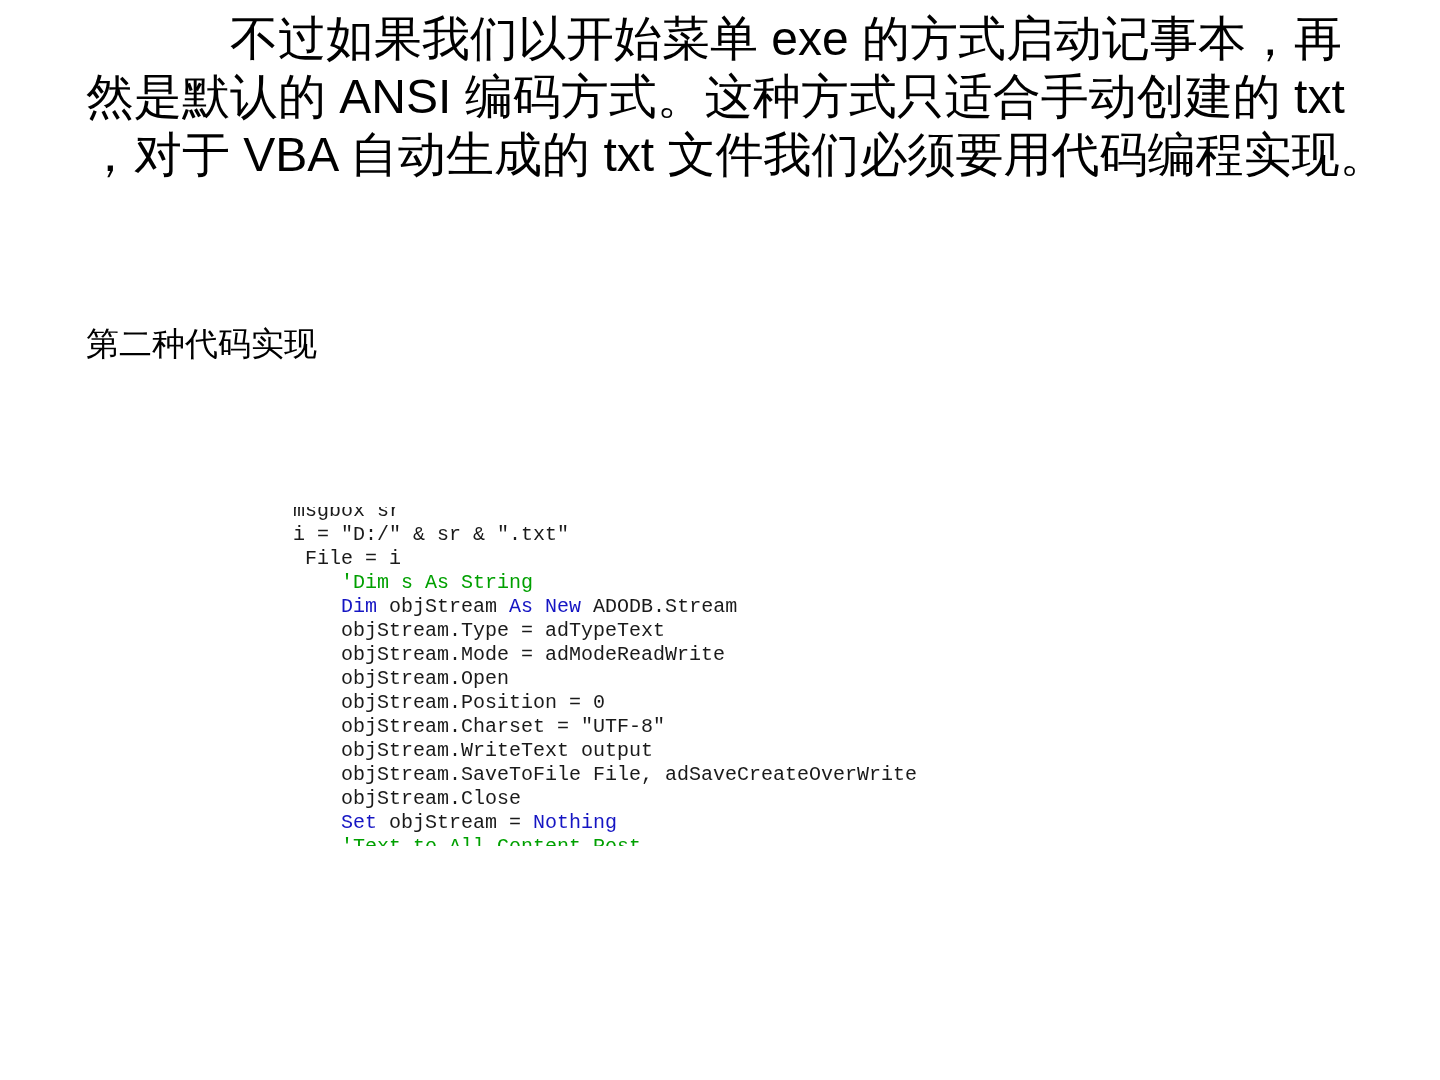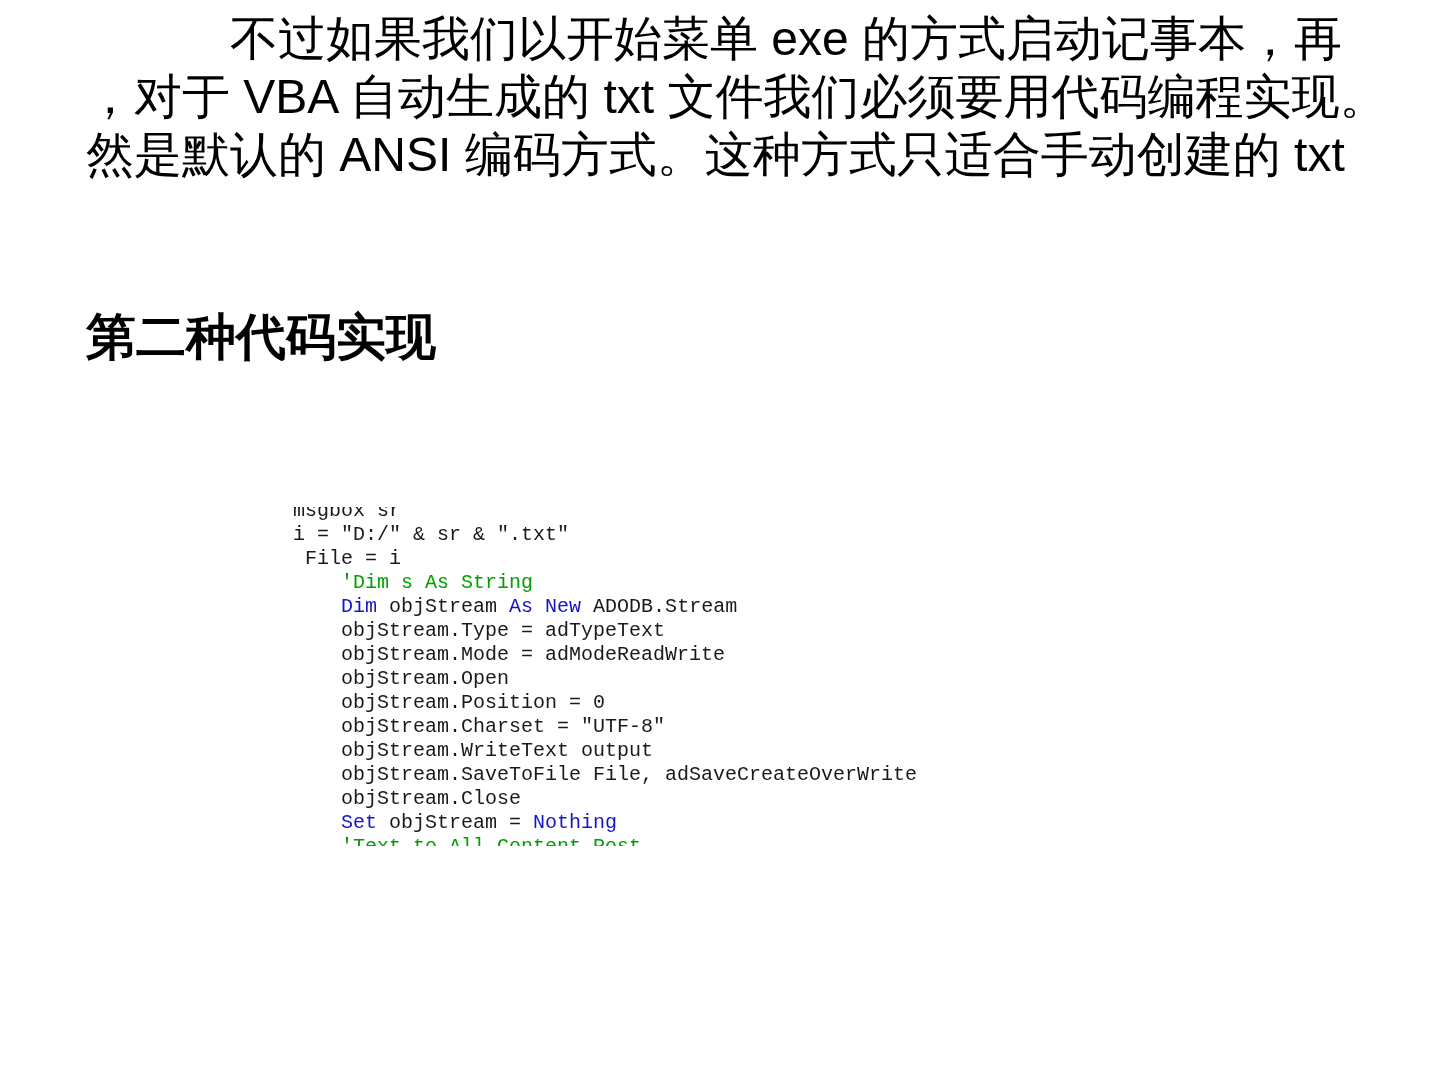--- a/index.html
+++ b/index.html
@@ -13,24 +13,23 @@
     background:var(--bg,#ffffff);overflow:hidden;
   }
   .paragraph{
     position:absolute;left:86px;top:10px;width:1250px;
     font-size:48px;line-height:58px;color:var(--text,#000);
     letter-spacing:0;
   }
   .pline{white-space:nowrap;}
   .pline.first{text-indent:144px;}
   .heading{
-    position:absolute;left:86px;top:308px;
-    font-size:50px;line-height:58px;color:var(--text,#000);
+    position:absolute;left:86px;top:315px;
+    font-size:33px;line-height:58px;color:var(--text,#000);
     white-space:nowrap;
-    font-weight:bold;
   }
   .code{
     position:absolute;left:293px;top:507px;width:660px;height:339px;
     overflow:hidden;
     filter:blur(0.4px);
   }
   .code-inner{
     margin-top:-8px;
     font-family:Liberation Mono, monospace;
     font-size:20px;line-height:24px;
@@ -40,20 +39,20 @@
   .cline span.p{color:var(--code,#1a1a1a);}
   .cline span.k{color:var(--kw,#1515c3);}
   .cline span.c{color:var(--cm,#00a000);}
 </style>
 </head>
 <body>
 
 <div class="canvas">
   <div class="paragraph">
       <div class="pline first">不过如果我们以开始菜单 exe 的方式启动记事本，再</div>
+      <div class="pline">然是默认的 ANSI 编码方式。这种方式只适合手动创建的 txt</div>
       <div class="pline">，对于 VBA 自动生成的 txt 文件我们必须要用代码编程实现。</div>
-      <div class="pline">然是默认的 ANSI 编码方式。这种方式只适合手动创建的 txt</div>
     </div>
   <div class="heading">第二种代码实现</div>
   <div class="code">
     <div class="code-inner"><div class="cline"><span class="p">msgbox sr</span></div><div class="cline"><span class="p">i = "D:/" &amp; sr &amp; ".txt"</span></div><div class="cline"><span class="p"> File = i</span></div><div class="cline"><span class="c">    'Dim s As String</span></div><div class="cline"><span class="p">    </span><span class="k">Dim</span><span class="p"> objStream </span><span class="k">As</span><span class="p"> </span><span class="k">New</span><span class="p"> ADODB.Stream</span></div><div class="cline"><span class="p">    objStream.Type = adTypeText</span></div><div class="cline"><span class="p">    objStream.Mode = adModeReadWrite</span></div><div class="cline"><span class="p">    objStream.Open</span></div><div class="cline"><span class="p">    objStream.Position = 0</span></div><div class="cline"><span class="p">    objStream.Charset = "UTF-8"</span></div><div class="cline"><span class="p">    objStream.WriteText output</span></div><div class="cline"><span class="p">    objStream.SaveToFile File, adSaveCreateOverWrite</span></div><div class="cline"><span class="p">    objStream.Close</span></div><div class="cline"><span class="p">    </span><span class="k">Set</span><span class="p"> objStream = </span><span class="k">Nothing</span></div><div class="cline"><span class="c">    'Text to All Content Post</span></div></div>
   </div>
 </div>
 
 </body></html>

